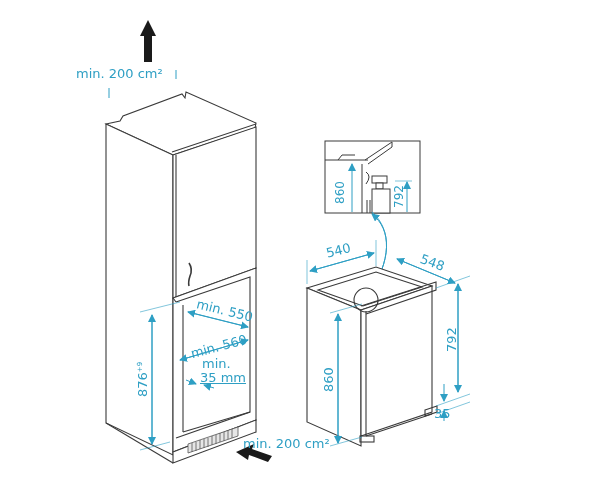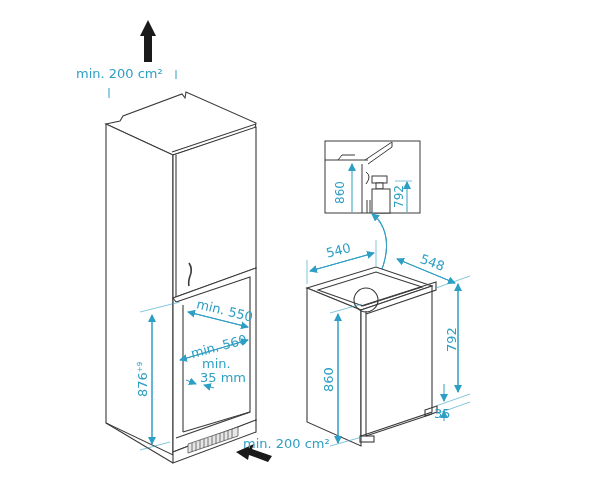--- a/index.html
+++ b/index.html
@@ -145,21 +145,21 @@
     <line x1="444" y1="384" x2="444" y2="401" marker-end="url(#ah)"></line>
     <line x1="444" y1="421" x2="444" y2="411" marker-end="url(#ah)"></line>
   </g>
 </svg>
 
 <div class="lbl" style="left:76px;top:67px;font-size:13px;">min. 200 cm²</div>
 <div class="lbl" style="left:243px;top:437px;font-size:13px;">min. 200 cm²</div>
 <div class="lbl" style="left:196px;top:304px;font-size:13px;transform:rotate(14deg);">min. 550</div>
 <div class="lbl" style="left:190px;top:340px;font-size:13px;transform:rotate(-15deg);">min. 560</div>
 <div class="lbl" style="left:202px;top:357px;font-size:13px;">min.</div>
-<div class="lbl" style="left:200px;top:371px;font-size:13px;">35 mm</div>
+<div class="lbl" style="left:200px;top:371px;font-size:13px;text-decoration:underline;">35 mm</div>
 <div class="lbl rot" style="left:136px;top:397px;font-size:13px;transform:rotate(-90deg);"><span>876</span><sup style="font-size:7px;">+9</sup></div>
 
 <div class="lbl rot" style="left:334px;top:204px;font-size:12px;transform:rotate(-90deg);">860</div>
 <div class="lbl rot" style="left:393px;top:208px;font-size:12px;transform:rotate(-90deg);">792</div>
 
 <div class="lbl" style="left:326px;top:244px;font-size:13px;transform:rotate(-14deg);">540</div>
 <div class="lbl" style="left:420px;top:256px;font-size:13px;transform:rotate(20deg);">548</div>
 <div class="lbl rot" style="left:322px;top:392px;font-size:13px;transform:rotate(-90deg);">860</div>
 <div class="lbl rot" style="left:445px;top:352px;font-size:13px;transform:rotate(-90deg);">792</div>
 <div class="lbl" style="left:434px;top:407px;font-size:13px;">35</div>

